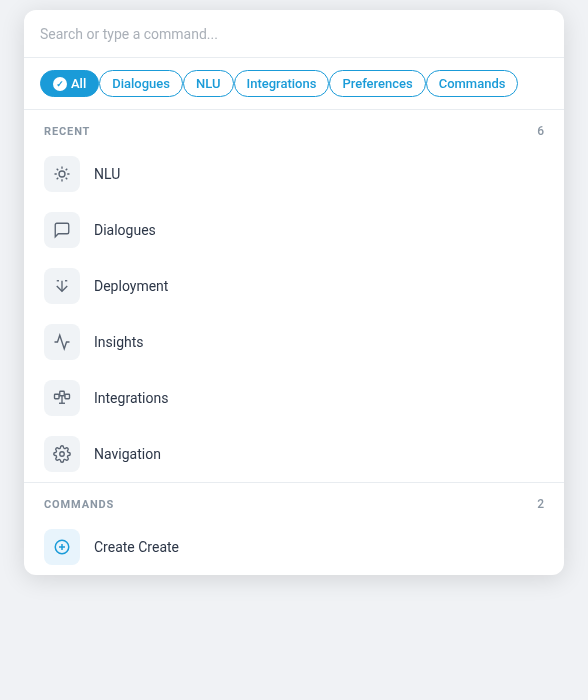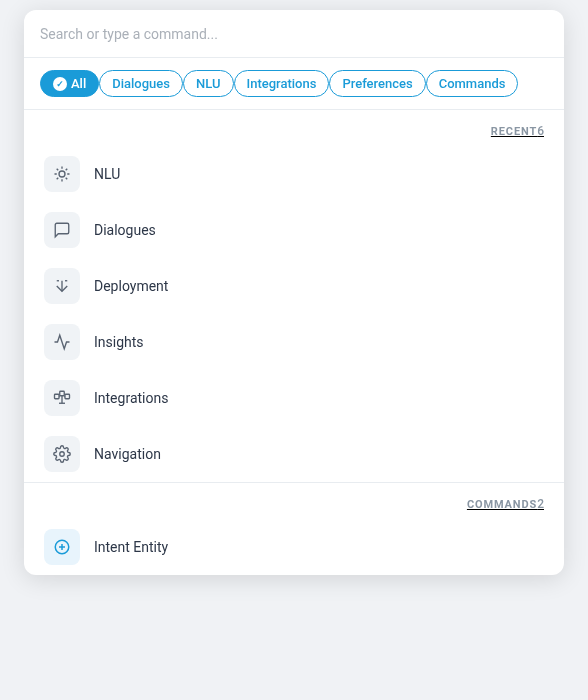--- a/index.html
+++ b/index.html
@@ -87,24 +87,23 @@
       color: #1a9bd8;
       font-weight: bold;
     }
 
     .section {
       padding: 0;
     }
 
     .section-header {
       display: flex;
-      justify-content: flex-end;
+      justify-content: space-between;
       align-items: center;
       padding: 14px 20px 8px 20px;
-      text-decoration: underline;
     }
 
     .section-title {
       font-size: 11px;
       font-weight: 700;
       color: #8a96a3;
       letter-spacing: 0.08em;
       text-transform: uppercase;
     }
 
@@ -283,17 +282,17 @@
 
 
     <div class="list-item">
       <div class="item-icon blue">
         <svg viewBox="0 0 24 24" fill="none" stroke="currentColor" stroke-width="2">
           <circle cx="12" cy="12" r="9"></circle>
           <line x1="12" y1="8" x2="12" y2="16"></line>
           <line x1="8" y1="12" x2="16" y2="12"></line>
         </svg>
       </div>
-      <span class="item-label">Intent Entity</span>
+      <span class="item-label">Create Create</span>
     </div>
   </div>
 
 </div>
 
 </body></html>

